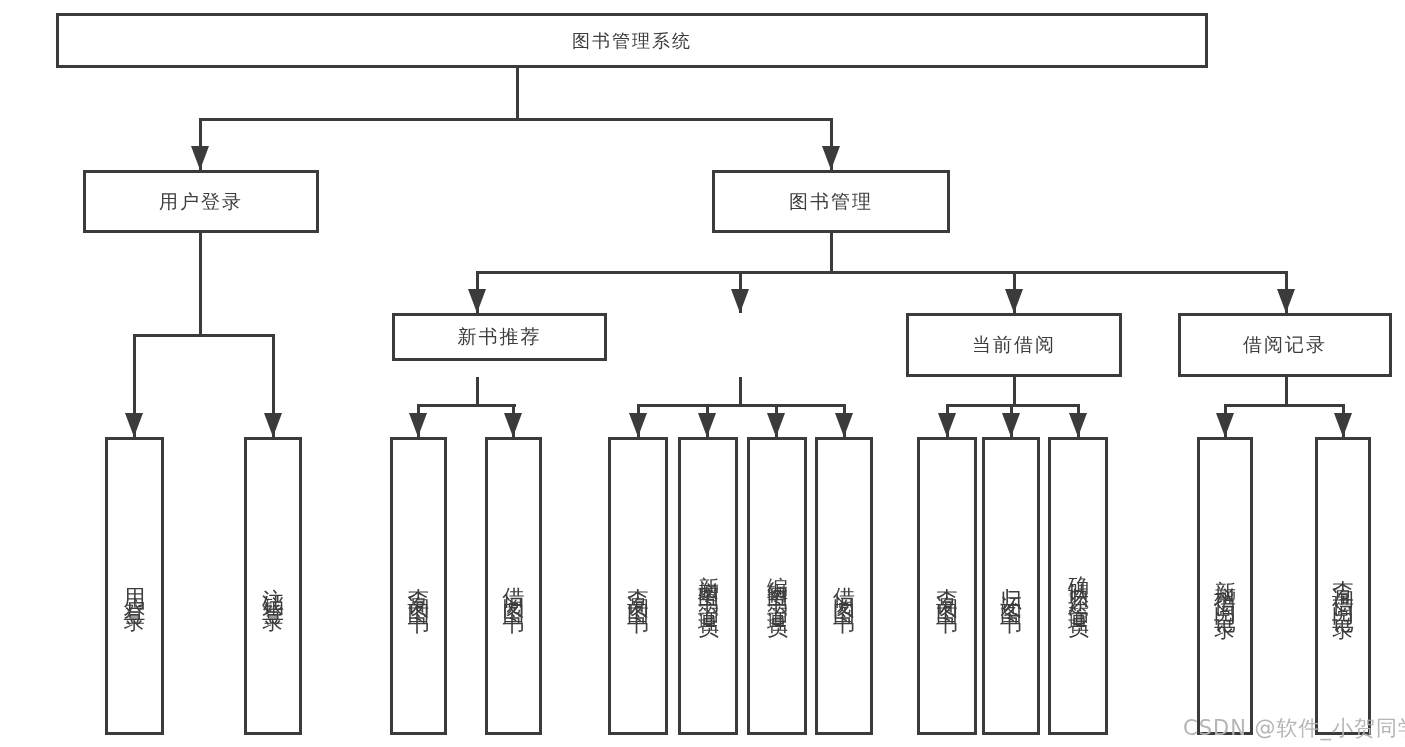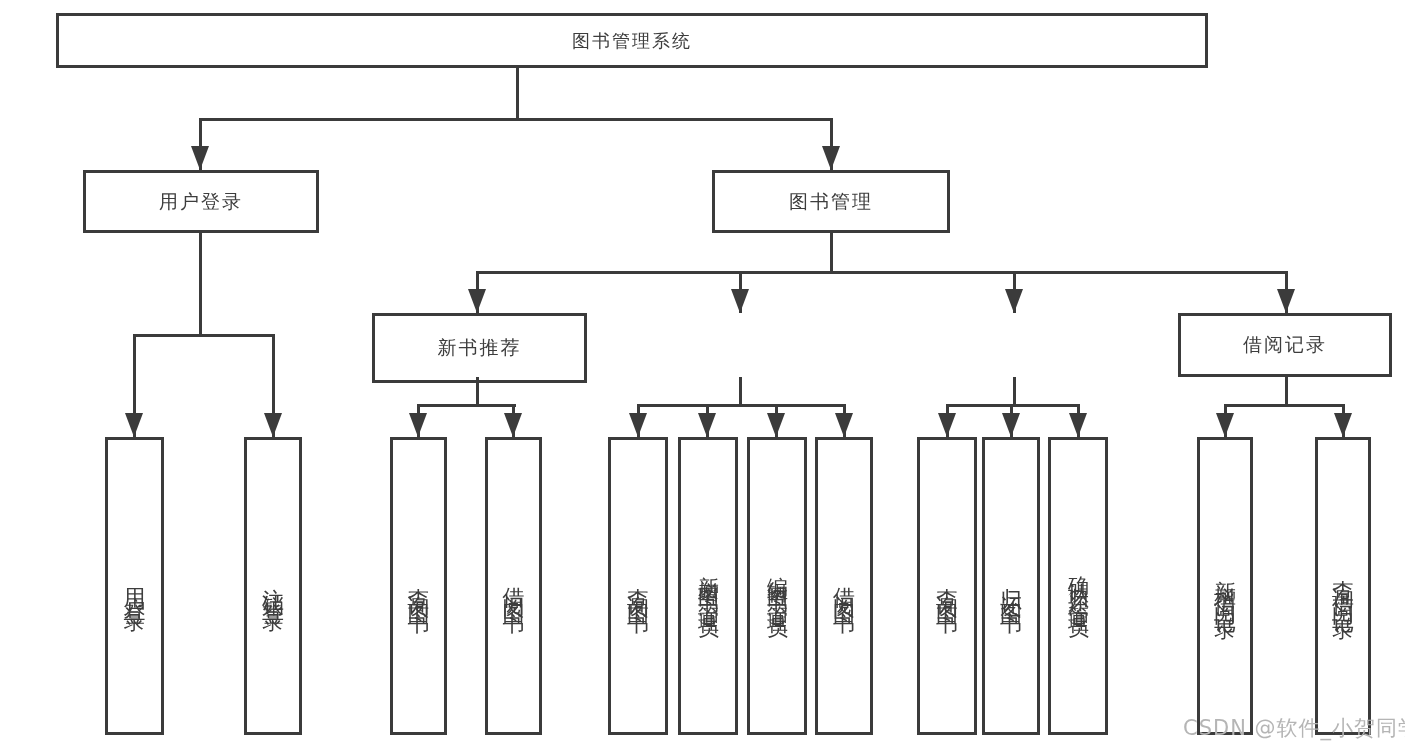--- a/index.html
+++ b/index.html
@@ -84,22 +84,25 @@
   <div class="ln" style="left:476px;top:271px;width:812px;height:3px;"></div>
   <div class="ln" style="left:476px;top:271px;width:3px;height:42px;"></div>
   <div class="ln" style="left:739px;top:271px;width:3px;height:42px;"></div>
   <div class="ln" style="left:1013px;top:271px;width:3px;height:42px;"></div>
   <div class="ln" style="left:1285px;top:271px;width:3px;height:42px;"></div>
   <div class="arrow" style="left:468px;top:289px;"></div>
   <div class="arrow" style="left:731px;top:289px;"></div>
   <div class="arrow" style="left:1005px;top:289px;"></div>
   <div class="arrow" style="left:1277px;top:289px;"></div>
 
-  <div class="box h" style="left:372px;top:313px;width:215px;height:70px;">
+  <div class="box h" style="left:392px;top:313px;width:215px;height:48px;">
     <span>新书推荐</span>
+  </div>
+  <div class="box h" style="left:906px;top:313px;width:216px;height:64px;">
+    <span>当前借阅</span>
   </div>
   <div class="box h" style="left:1178px;top:313px;width:214px;height:64px;">
     <span>借阅记录</span>
   </div>
 
   <div class="ln" style="left:476px;top:377px;width:3px;height:29px;"></div>
   <div class="ln" style="left:417px;top:404px;width:99px;height:3px;"></div>
   <div class="ln" style="left:417px;top:404px;width:3px;height:33px;"></div>
   <div class="ln" style="left:512px;top:404px;width:3px;height:33px;"></div>
   <div class="arrow" style="left:409px;top:413px;"></div>

